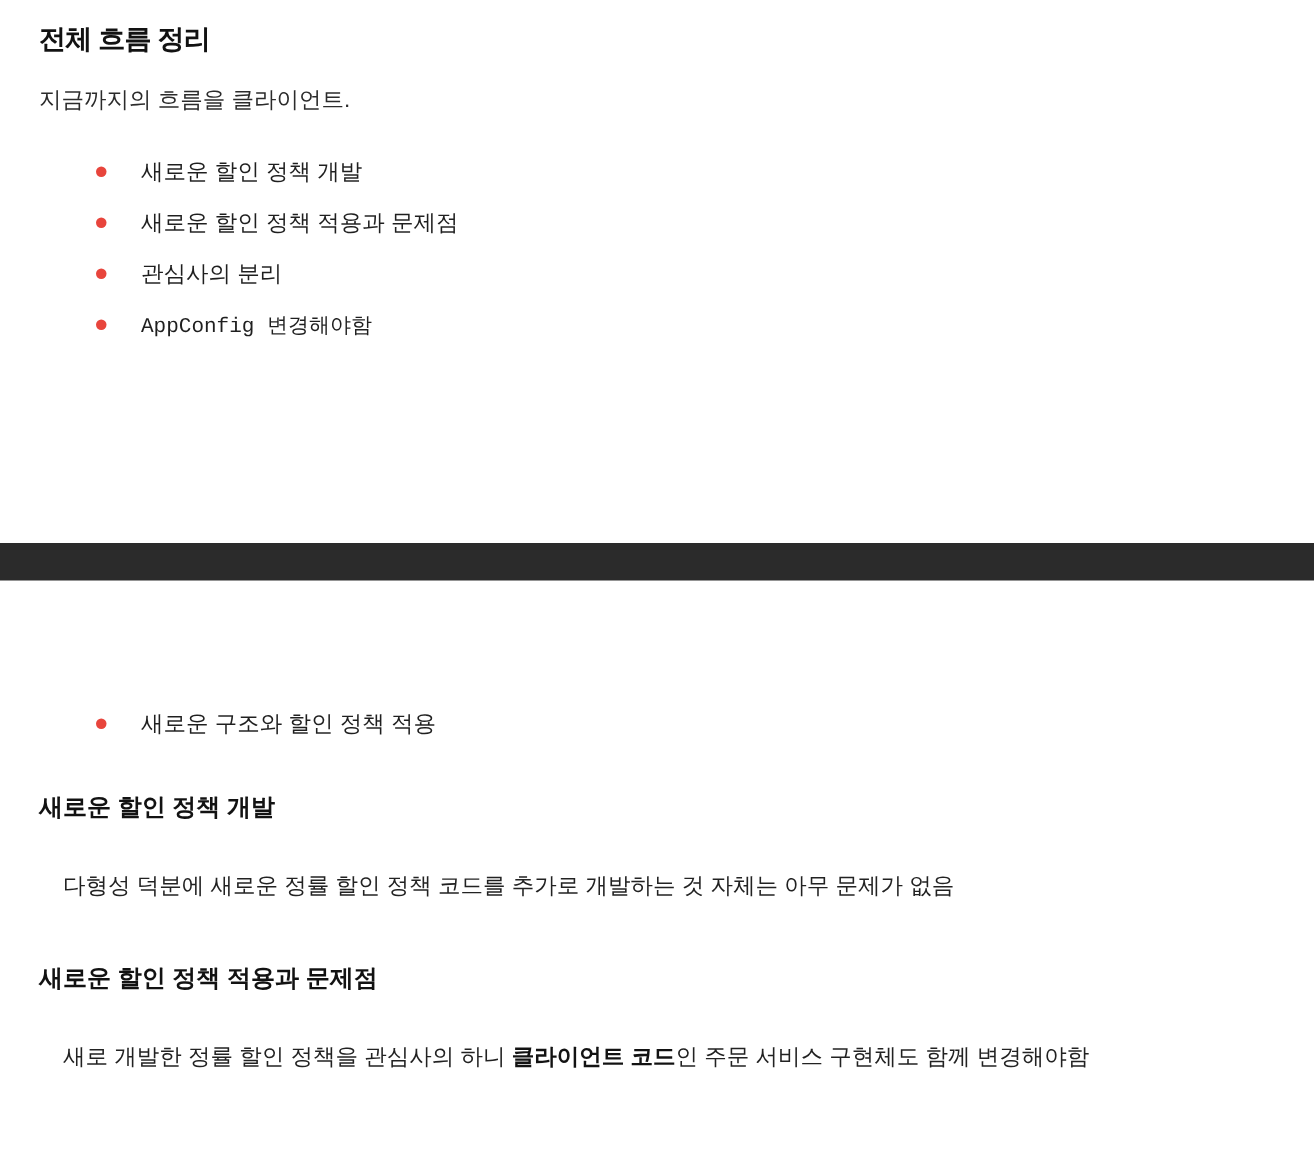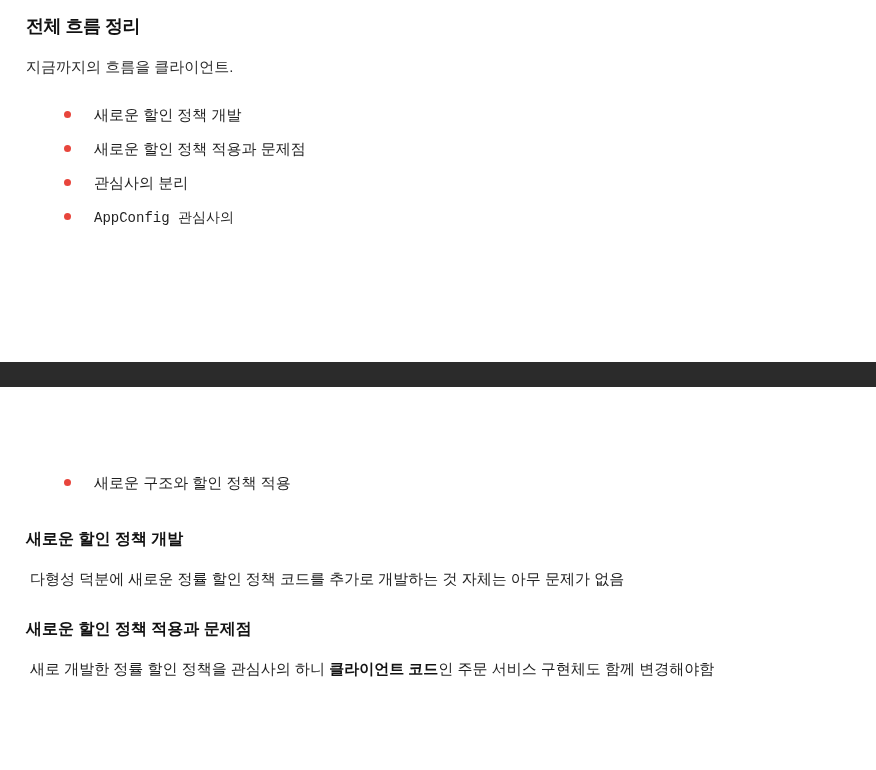--- a/index.html
+++ b/index.html
@@ -90,21 +90,21 @@
     font-size: 16px;
     font-weight: bold;
     color: #121212;
     margin: 0;
     padding-top: 22px;
     line-height: 1.5;
   }
   p.body {
     font-size: 15px;
     color: #222222;
-    margin: 4px;
+    margin: 16px;
     padding-top: 12px;
     line-height: 1.62;
   }
   p.body.tight {
     padding-top: 14px;
   }
   .strong {
     font-weight: bold;
     color: #121212;
   }
@@ -137,21 +137,21 @@
       <li>
         <span class="dot"></span>
         <span>새로운 할인 정책 적용과 문제점</span>
       </li>
       <li>
         <span class="dot"></span>
         <span>관심사의 분리</span>
       </li>
       <li>
         <span class="dot"></span>
-        <span class="mono-inline">AppConfig 관심사의</span>
+        <span class="mono-inline">AppConfig 변경해야함</span>
       </li>
     </ul>
   </div>
 
   <div class="divider-band"></div>
 
   <div class="section-bottom">
     <ul class="bullets second">
       <li>
         <span class="dot"></span>

